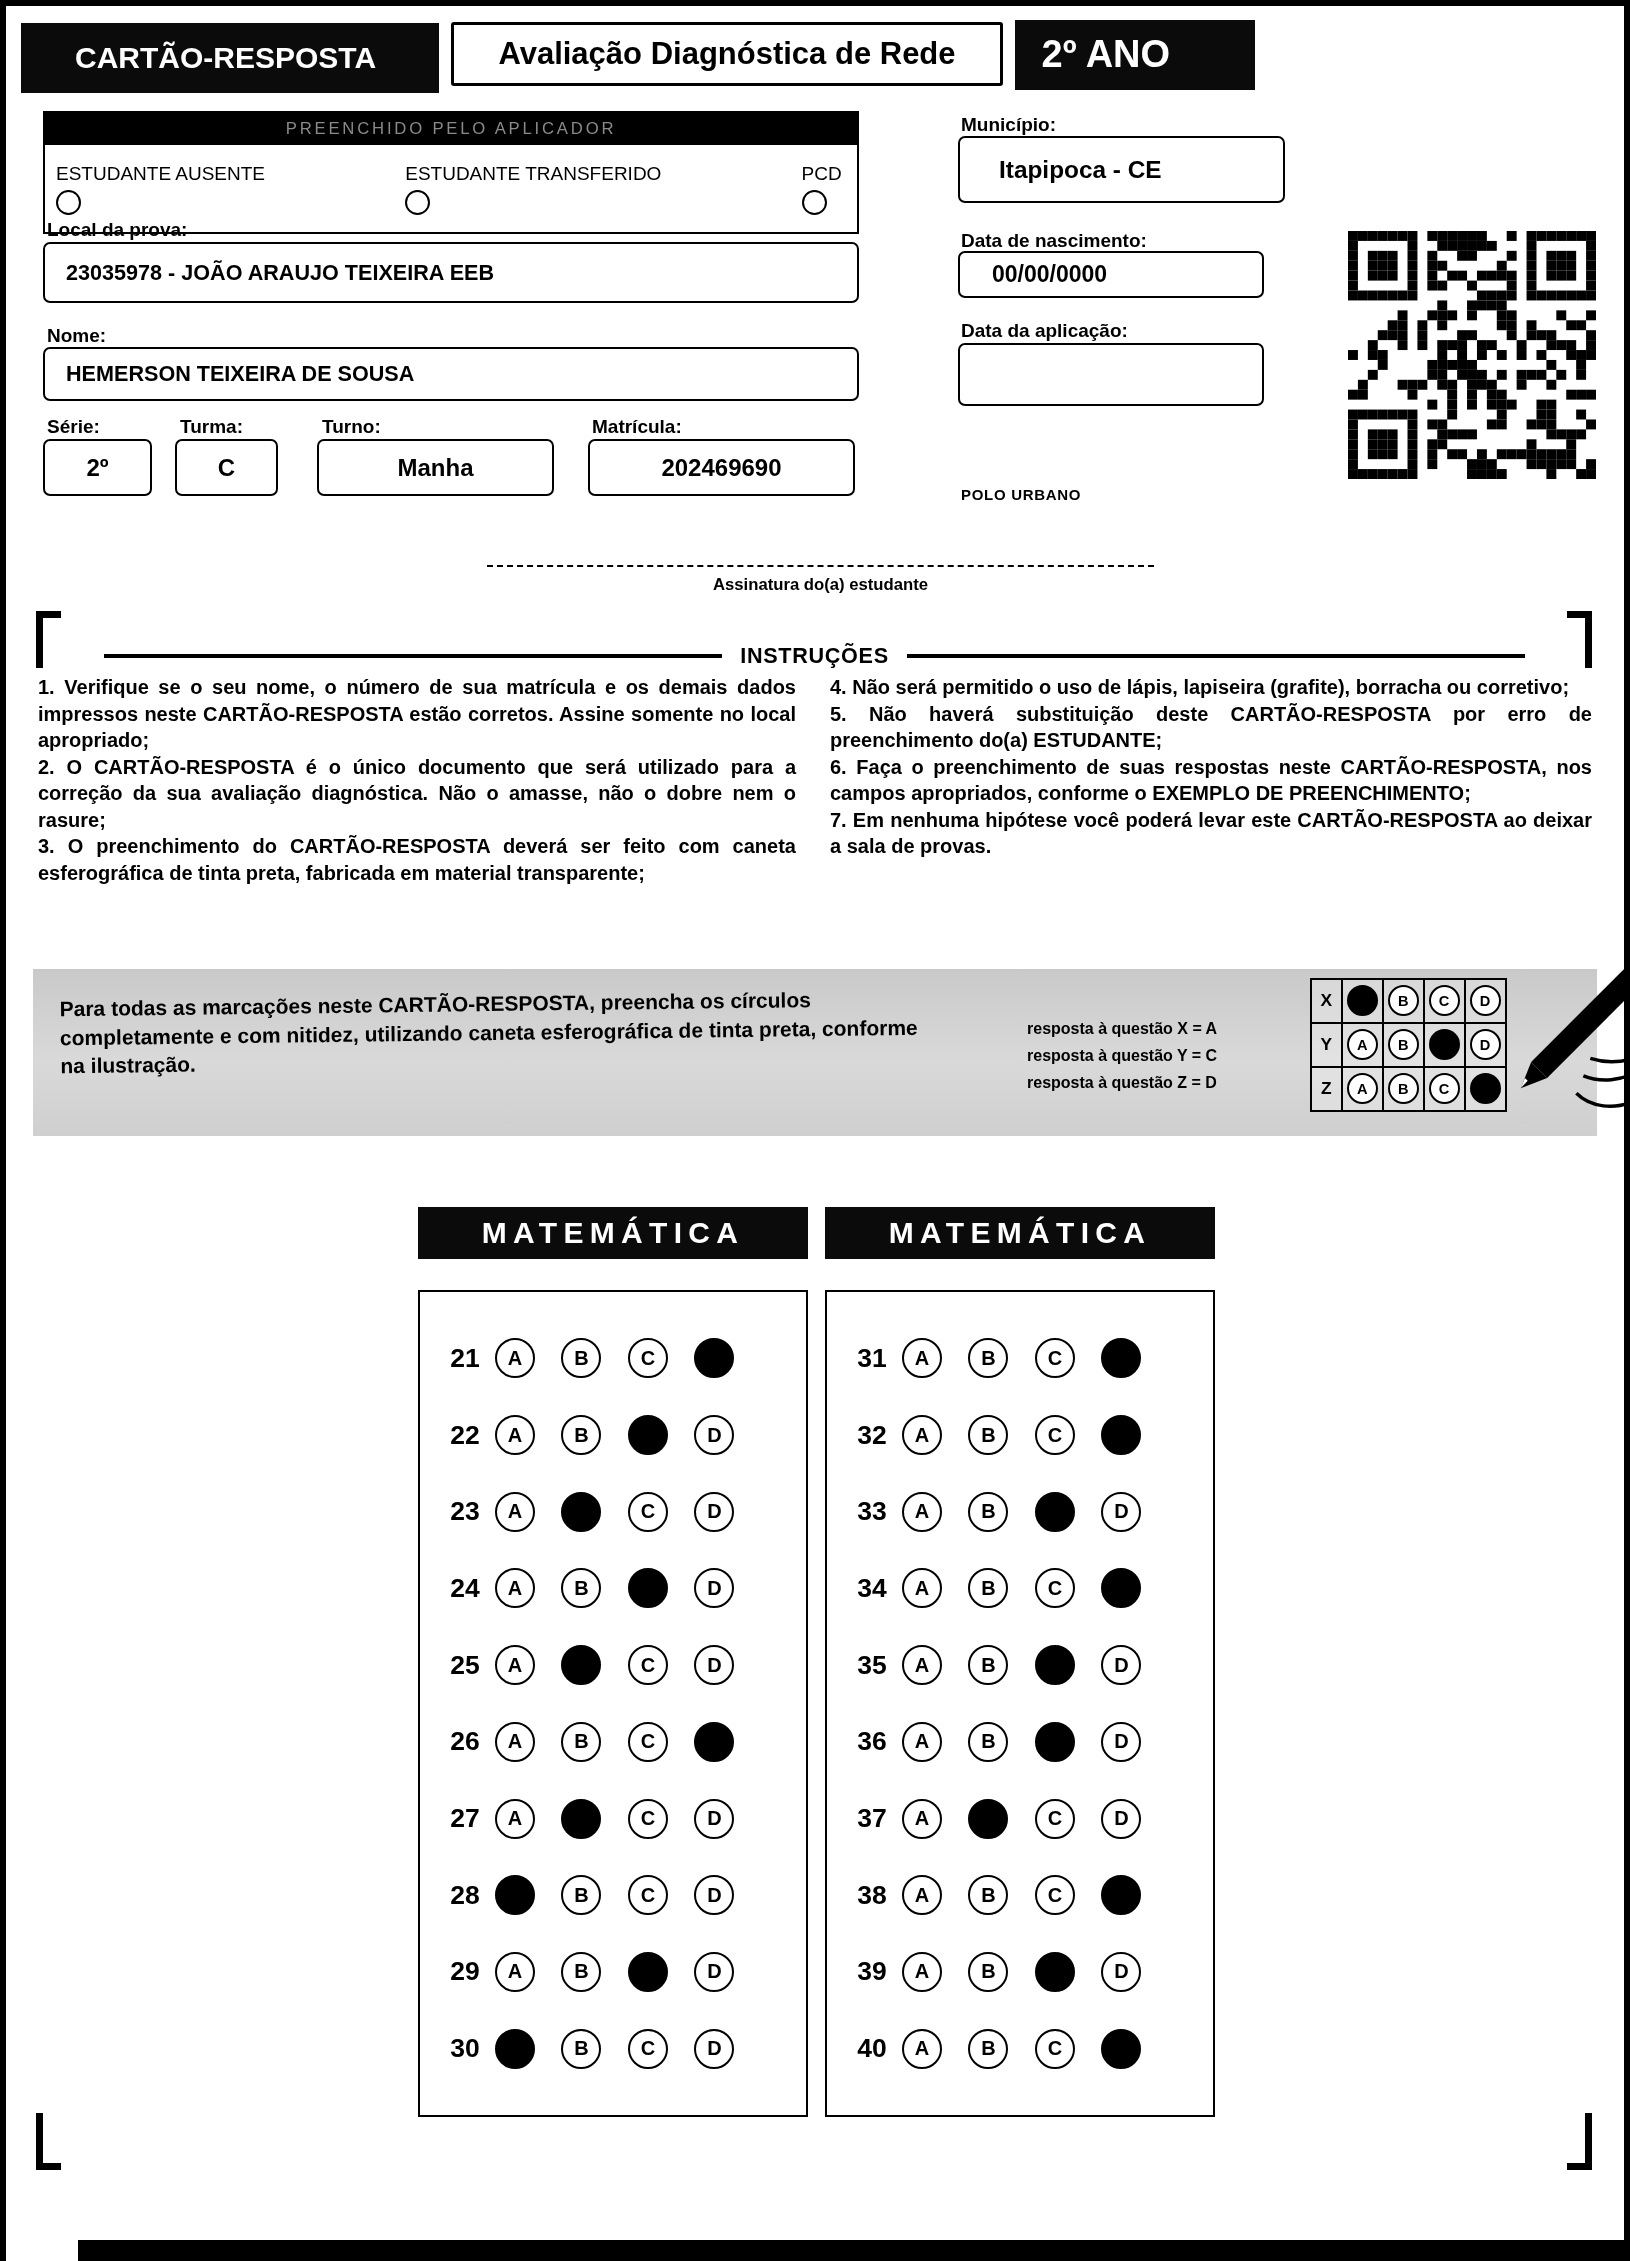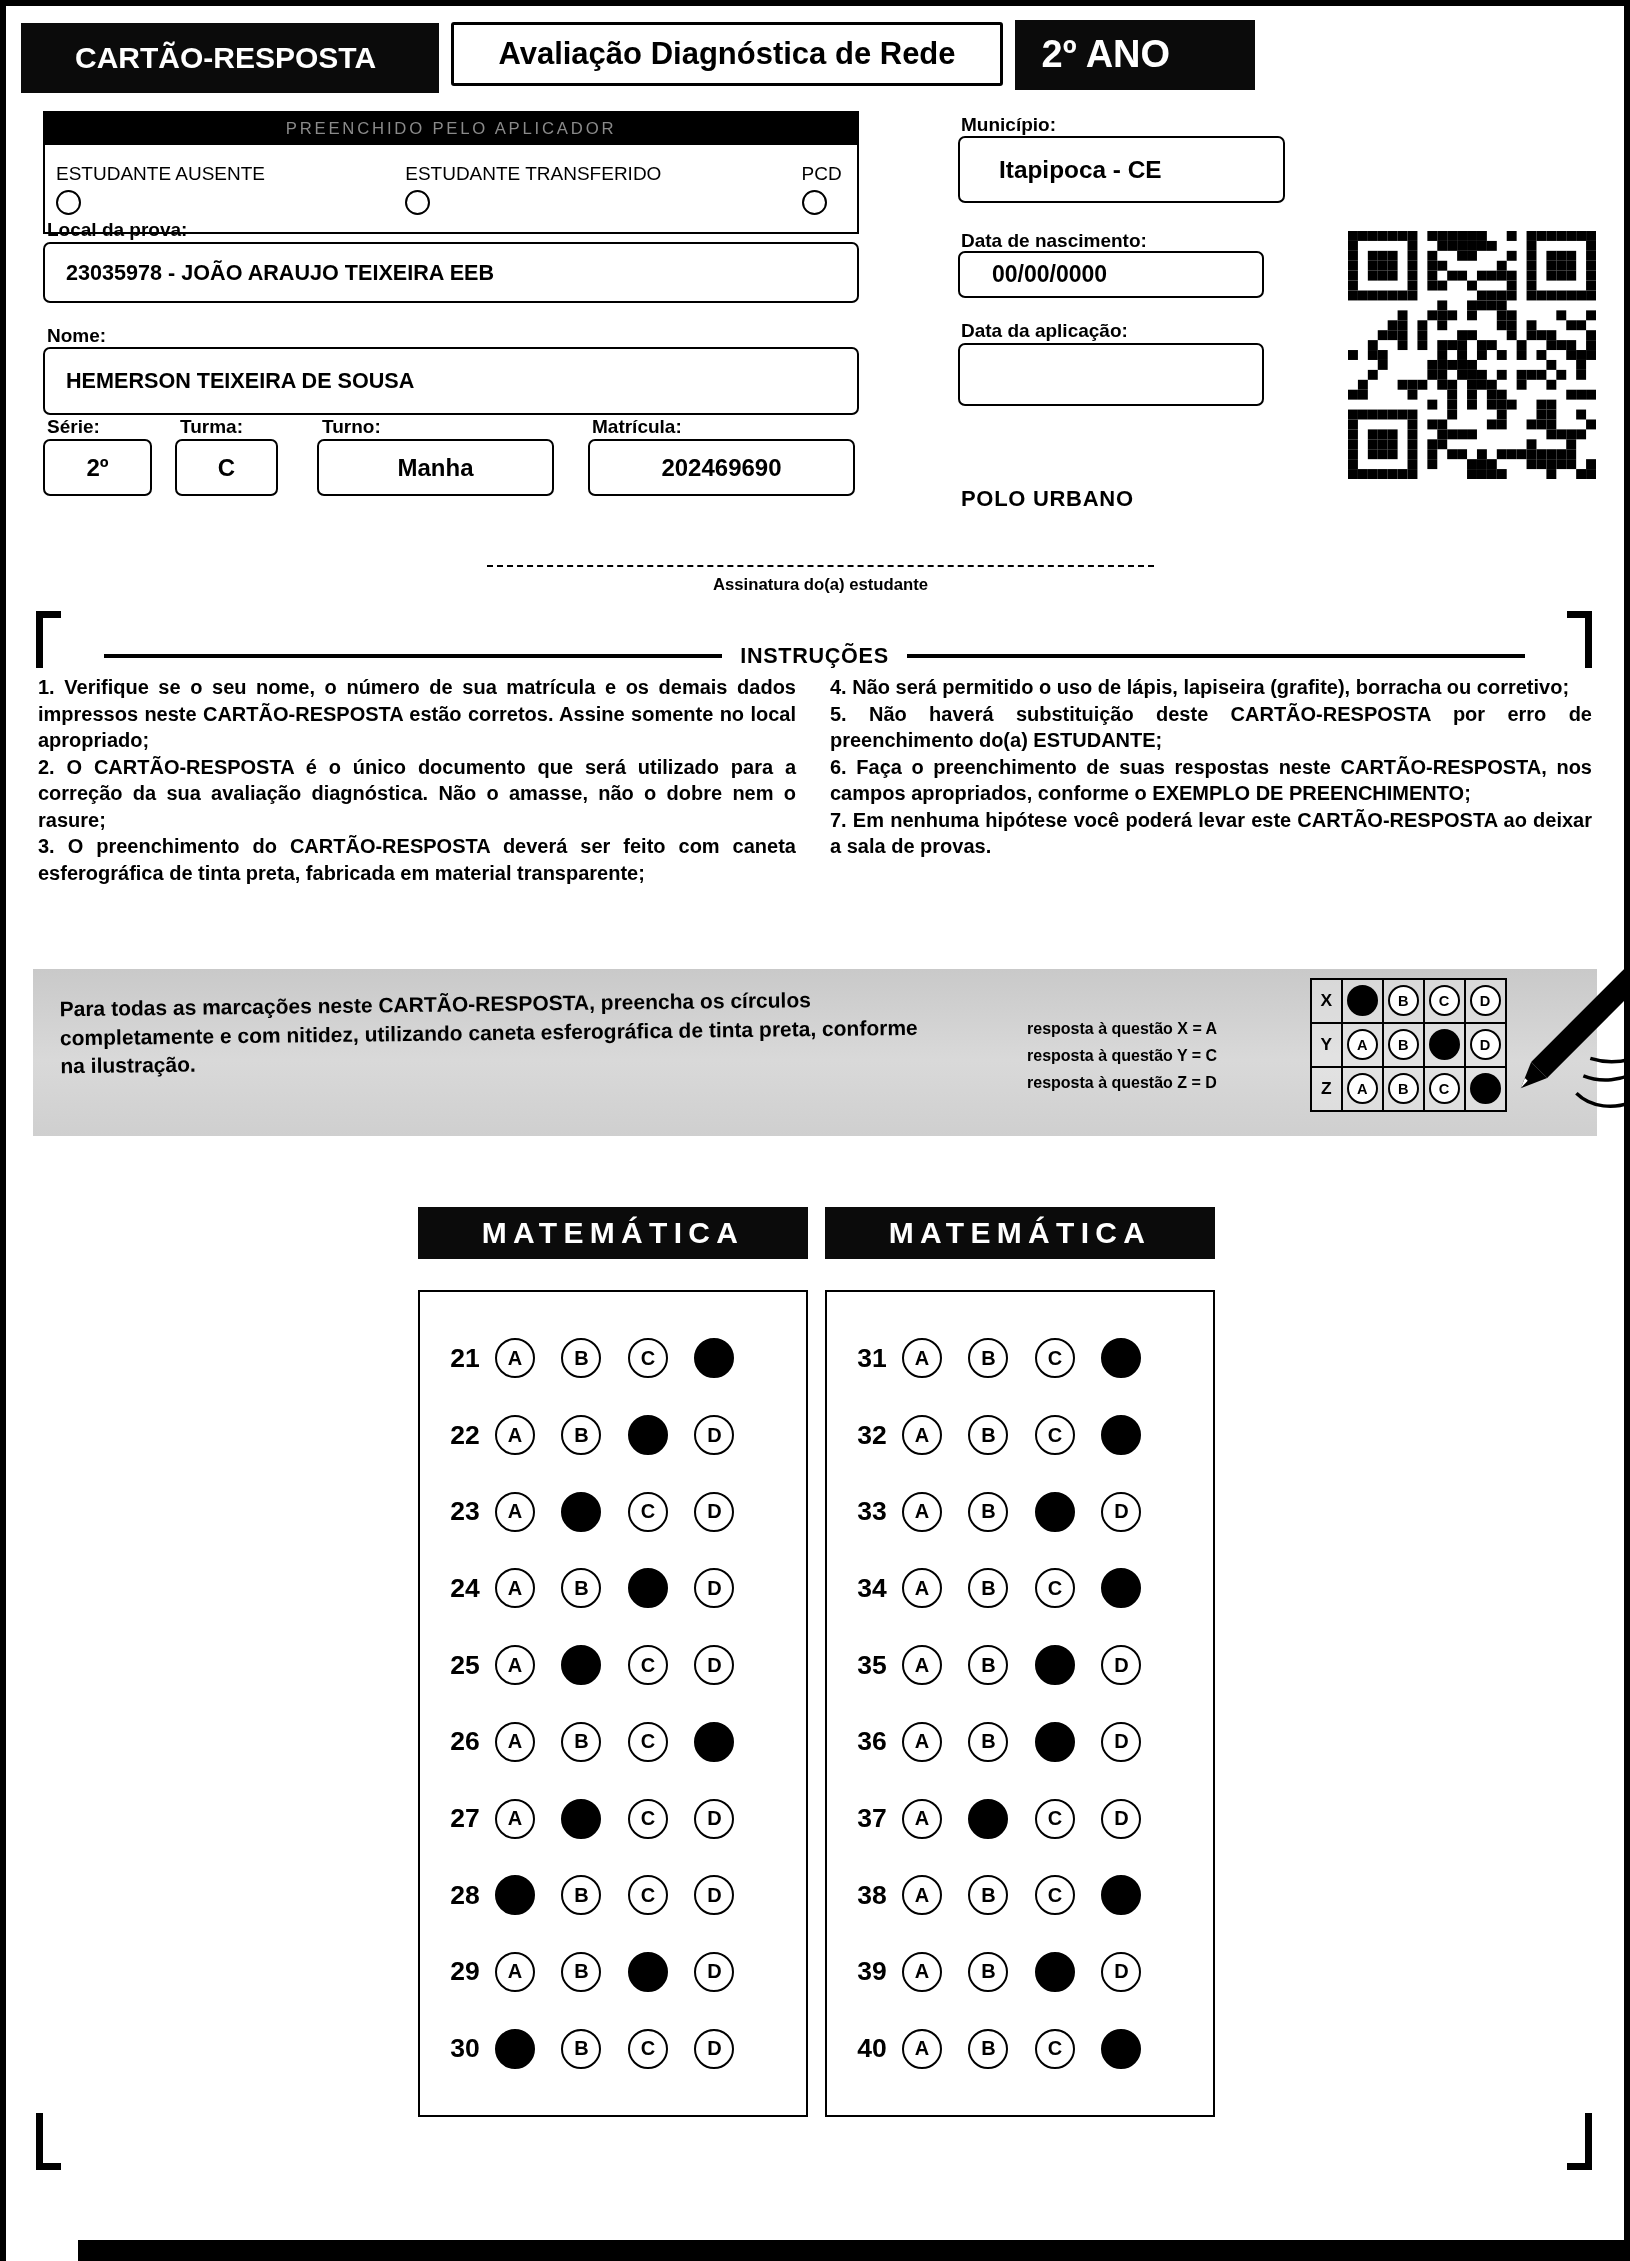--- a/index.html
+++ b/index.html
@@ -26,21 +26,21 @@
   .admin-bar{height:32px;background:#000;color:#8a8a8a;display:flex;align-items:center;justify-content:center;
              font-size:16.7px;letter-spacing:2.8px;}
   .cb-row{display:flex;align-items:center;justify-content:space-between;padding:18px 15.3px 16.7px 11px;}
   .cb-item{display:flex;gap:5px;font-size:19px;flex-direction:column;}
   .cb-circle{display:inline-block;width:25px;height:25px;border:2.1px solid #000;border-radius:50%;background:#fff;}
 
   .field-label{position:absolute;font-size:19px;font-weight:700;}
   .field-box{position:absolute;border:2.8px solid #000;border-radius:7px;background:#fff;display:flex;align-items:center;
              font-size:21.6px;font-weight:700;padding-left:21px;}
 
-  .polo{position:absolute;left:961px;top:486px;font-size:22px;font-weight:600;letter-spacing:0.7px;}
+  .polo{position:absolute;left:961px;top:486px;font-size:15px;font-weight:600;letter-spacing:0.7px;}
 
   
   .qr{position:absolute;left:1348px;top:231px;width:248px;height:248px;}
 
   
   .sig-line{position:absolute;left:487px;top:565px;width:667px;border-top:2.8px dashed #000;}
   .sig-label{position:absolute;left:487px;top:575px;width:667px;text-align:center;font-size:16.7px;font-weight:700;}
 
   
   .br{position:absolute;width:25px;height:57px;}
@@ -117,21 +117,21 @@
           <span>PCD</span>
           <span class="cb-circle"></span>
         </div>
       </div>
   </div>
 
   <div class="field-label" style="left:47px;top:219px;">Local da prova:</div>
   <div class="field-box" style="left:43px;top:242px;width:816px;height:61px;">23035978 - JOÃO ARAUJO TEIXEIRA EEB</div>
 
   <div class="field-label" style="left:47px;top:325px;">Nome:</div>
-  <div class="field-box" style="left:43px;top:347px;width:816px;height:68px;">HEMERSON TEIXEIRA DE SOUSA</div>
+  <div class="field-box" style="left:43px;top:347px;width:816px;height:54px;">HEMERSON TEIXEIRA DE SOUSA</div>
 
   <div class="field-label" style="left:47px;top:416px;">Série:</div>
   <div class="field-label" style="left:180px;top:416px;">Turma:</div>
   <div class="field-label" style="left:322px;top:416px;">Turno:</div>
   <div class="field-label" style="left:592px;top:416px;">Matrícula:</div>
 
   <div class="field-box" style="left:43px;top:439px;width:109px;height:57px;justify-content:center;padding-left:0;font-size:24px;">2º</div>
   <div class="field-box" style="left:175px;top:439px;width:103px;height:57px;justify-content:center;padding-left:0;font-size:24px;">C</div>
   <div class="field-box" style="left:317px;top:439px;width:237px;height:57px;justify-content:center;padding-left:0;font-size:24px;">Manha</div>
   <div class="field-box" style="left:588px;top:439px;width:267px;height:57px;justify-content:center;padding-left:0;font-size:24px;">202469690</div>

